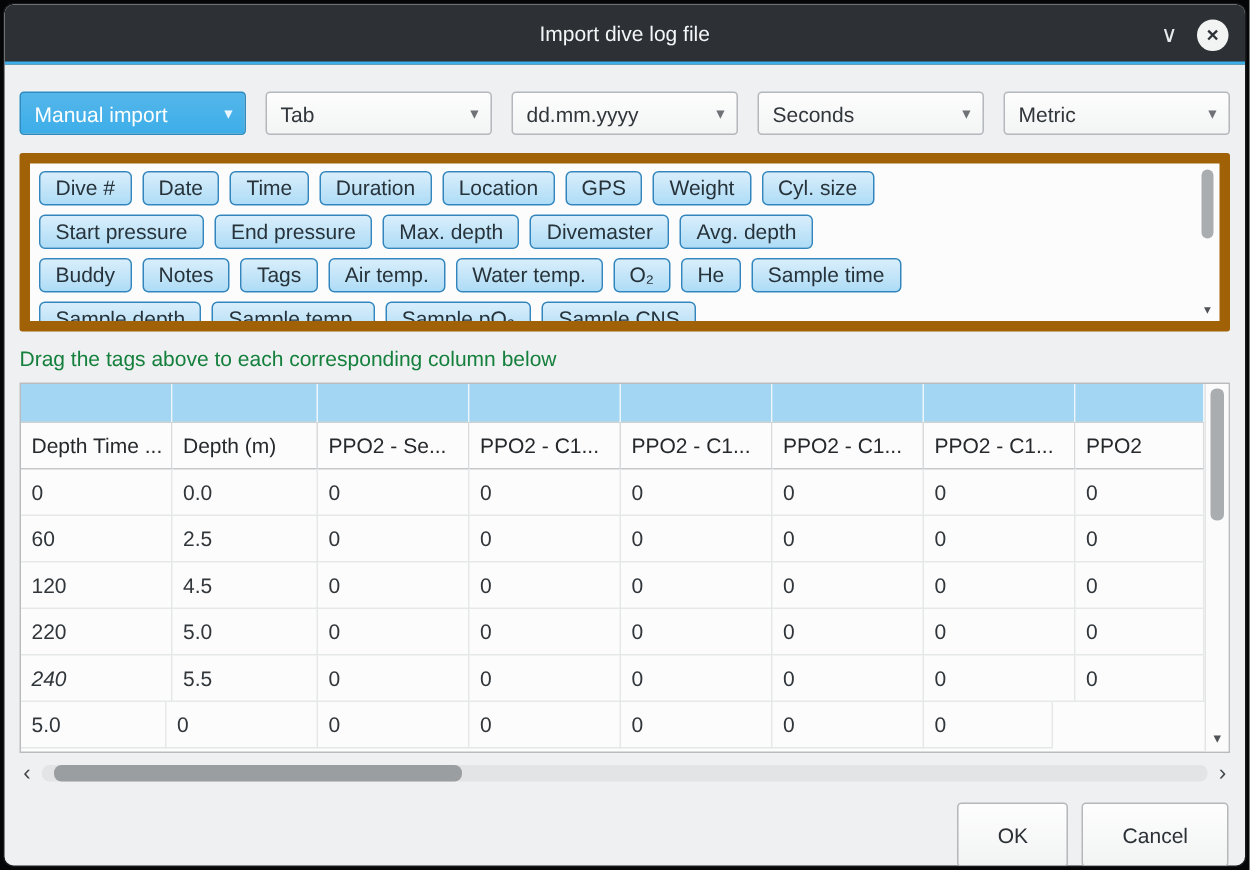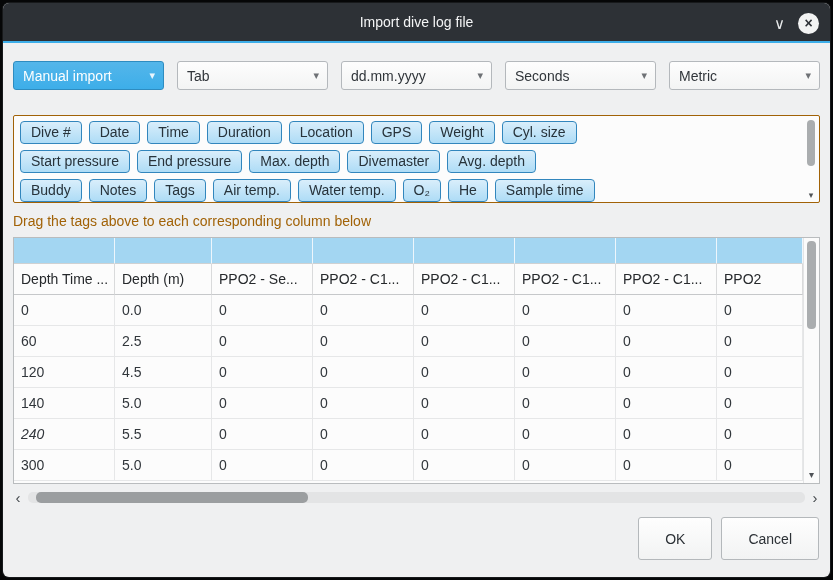--- a/index.html
+++ b/index.html
@@ -40,39 +40,39 @@
     flex: 1; height: 29px; background: linear-gradient(#fdfdfd, #f3f4f4);
     border: 1px solid #b4b8bc; border-radius: 3px;
     display: flex; align-items: center; padding: 0 12px 0 9px;
     position: relative; cursor: pointer; white-space: nowrap; overflow: hidden;
   }
   .combo .arrow { position: absolute; right: 8px; top: 7px; color: #6e7175; font-size: 11px; }
   .combo.active { background: linear-gradient(#54b6ea, #3daee9); border-color: #2e8cc0; color: #fdfefe; }
   .combo.active .arrow { color: #eaf6fd; }
   
   .tag-box {
-    margin-top: 25px; height: 88px; flex: none; position: relative;
-    background: #fcfcfc; border: 1px solid #a16207; border-radius: 2px; overflow: hidden;
+    margin-top: 12px; height: 119px; flex: none; position: relative;
+    background: #fcfcfc; border: 7px solid #a16207; border-radius: 2px; overflow: hidden;
   }
   .tag-rows { padding: 5px 24px 0 6px; display: flex; flex-direction: column; gap: 6px; }
   .tag-row { display: flex; gap: 7px; }
   .tag-chip {
     flex: none; height: 23px; line-height: 21px; padding: 0 10px;
     border: 1px solid #3286bd; border-radius: 4px;
     background: linear-gradient(#d9eefb, #aedcf6);
     color: #27333b; white-space: nowrap; cursor: grab;
   }
   .vscroll { position: absolute; top: 2px; right: 2px; bottom: 2px; width: 12px; }
   .vthumb { position: absolute; left: 2px; width: 8px; border-radius: 4px; background: #aaadaf; cursor: grab; }
   .scroll-down-arrow {
     position: absolute; bottom: 0; left: 0; width: 100%;
     text-align: center; font-size: 9px; color: #4f5357; cursor: pointer;
   }
   
-  .instruction { margin-top: 10px; flex: none; color: #a16207; }
+  .instruction { margin-top: 10px; flex: none; color: #15803d; }
   
   .table-wrap {
     margin-top: 8px; height: 247px; flex: none; position: relative;
     background: #fcfcfc; border: 1px solid #b9bcbe; overflow: hidden;
   }
   .grid { position: absolute; left: 0; top: 0; right: 16px; bottom: 0; overflow: hidden; }
   .grid-row { display: flex; }
   .cell { flex: none; overflow: hidden; white-space: nowrap; }
   .drop-cell { height: 26px; background: #a3d6f2; border-right: 1px solid #edf6fc; border-bottom: 1px solid #cfd1d2; cursor: pointer; }
   .head-cell { height: 31px; line-height: 30px; padding: 0 7px; background: #fcfcfc; border-right: 1px solid #d9dadb; border-bottom: 1px solid #c6c8ca; color: #26292c; }
@@ -224,41 +224,40 @@
               <div class="cell data-cell" style="width: 101px;">120</div>
               <div class="cell data-cell" style="width: 97px;">4.5</div>
               <div class="cell data-cell" style="width: 101px;">0</div>
               <div class="cell data-cell" style="width: 101px;">0</div>
               <div class="cell data-cell" style="width: 101px;">0</div>
               <div class="cell data-cell" style="width: 101px;">0</div>
               <div class="cell data-cell" style="width: 101px;">0</div>
               <div class="cell data-cell" style="width: 86px;">0</div>
             </div>
             <div class="grid-row">
-              <div class="cell data-cell" style="width: 101px;">140</div>
+              <div class="cell data-cell" style="width: 101px;">220</div>
               <div class="cell data-cell" style="width: 97px;">5.0</div>
               <div class="cell data-cell" style="width: 101px;">0</div>
               <div class="cell data-cell" style="width: 101px;">0</div>
               <div class="cell data-cell" style="width: 101px;">0</div>
               <div class="cell data-cell" style="width: 101px;">0</div>
               <div class="cell data-cell" style="width: 101px;">0</div>
               <div class="cell data-cell" style="width: 86px;">0</div>
             </div>
             <div class="grid-row">
               <div class="cell data-cell" style="width: 101px; font-style: italic;">240</div>
               <div class="cell data-cell" style="width: 97px;">5.5</div>
               <div class="cell data-cell" style="width: 101px;">0</div>
               <div class="cell data-cell" style="width: 101px;">0</div>
               <div class="cell data-cell" style="width: 101px;">0</div>
               <div class="cell data-cell" style="width: 101px;">0</div>
               <div class="cell data-cell" style="width: 101px;">0</div>
               <div class="cell data-cell" style="width: 86px;">0</div>
             </div>
             <div class="grid-row">
-              <div class="cell data-cell" style="width: 101px;">300</div>
               <div class="cell data-cell" style="width: 97px;">5.0</div>
               <div class="cell data-cell" style="width: 101px;">0</div>
               <div class="cell data-cell" style="width: 101px;">0</div>
               <div class="cell data-cell" style="width: 101px;">0</div>
               <div class="cell data-cell" style="width: 101px;">0</div>
               <div class="cell data-cell" style="width: 101px;">0</div>
               <div class="cell data-cell" style="width: 86px;">0</div>
             </div>
           </div>
       </div>

